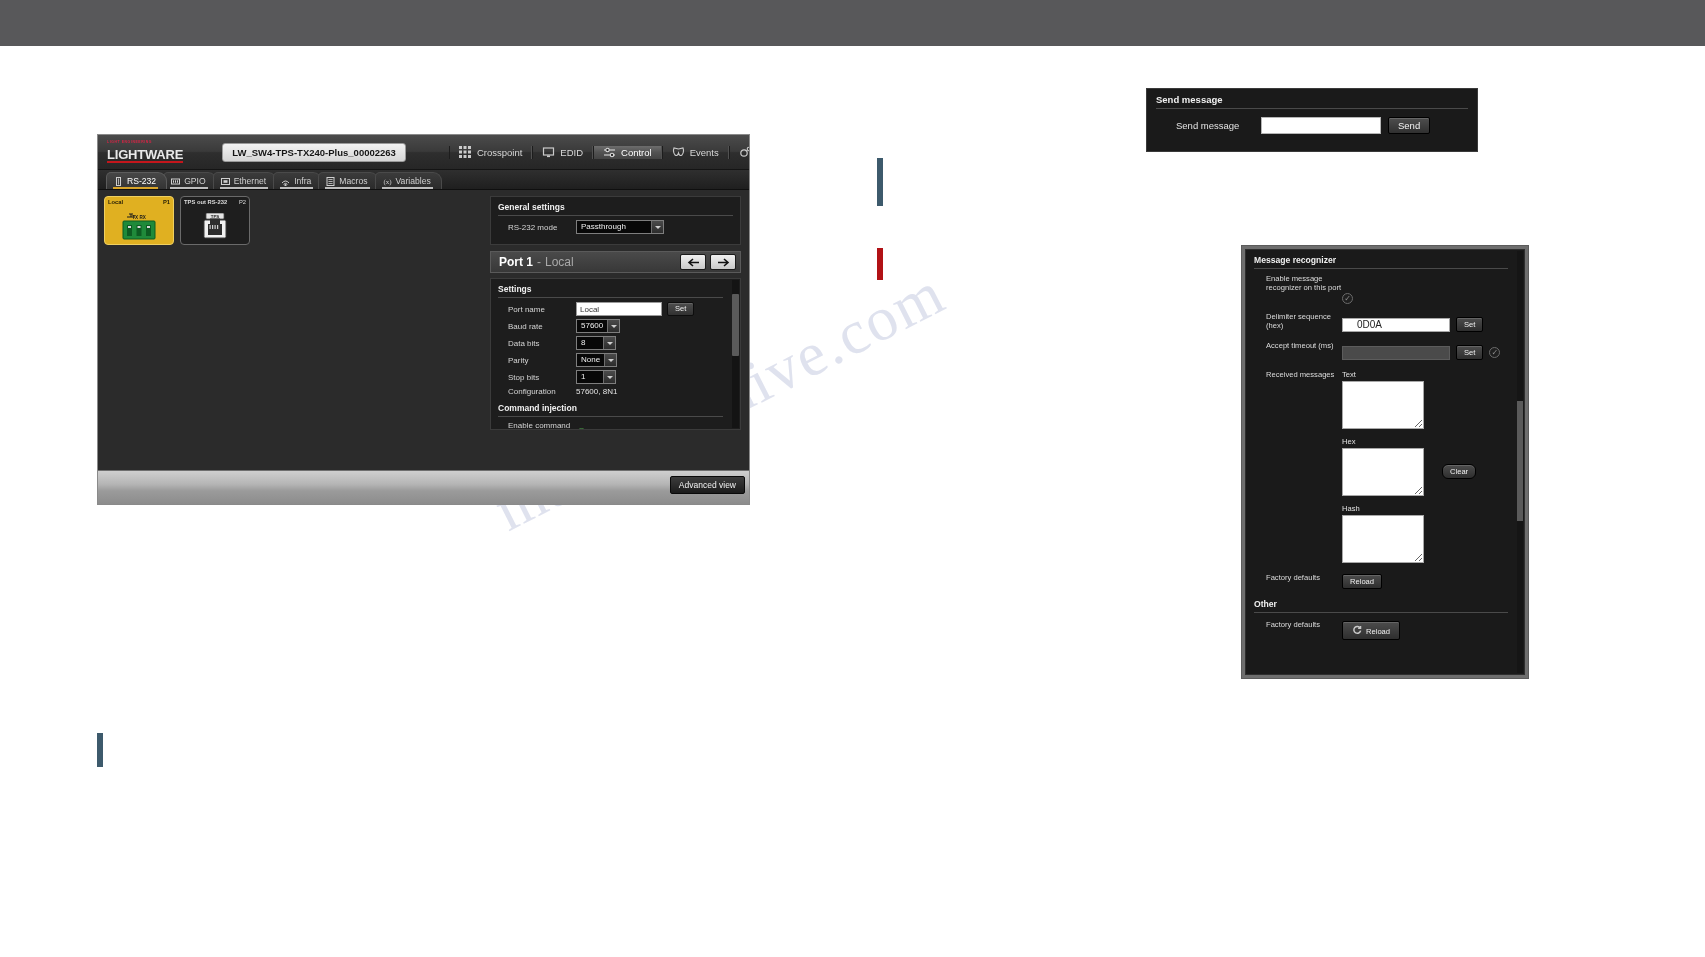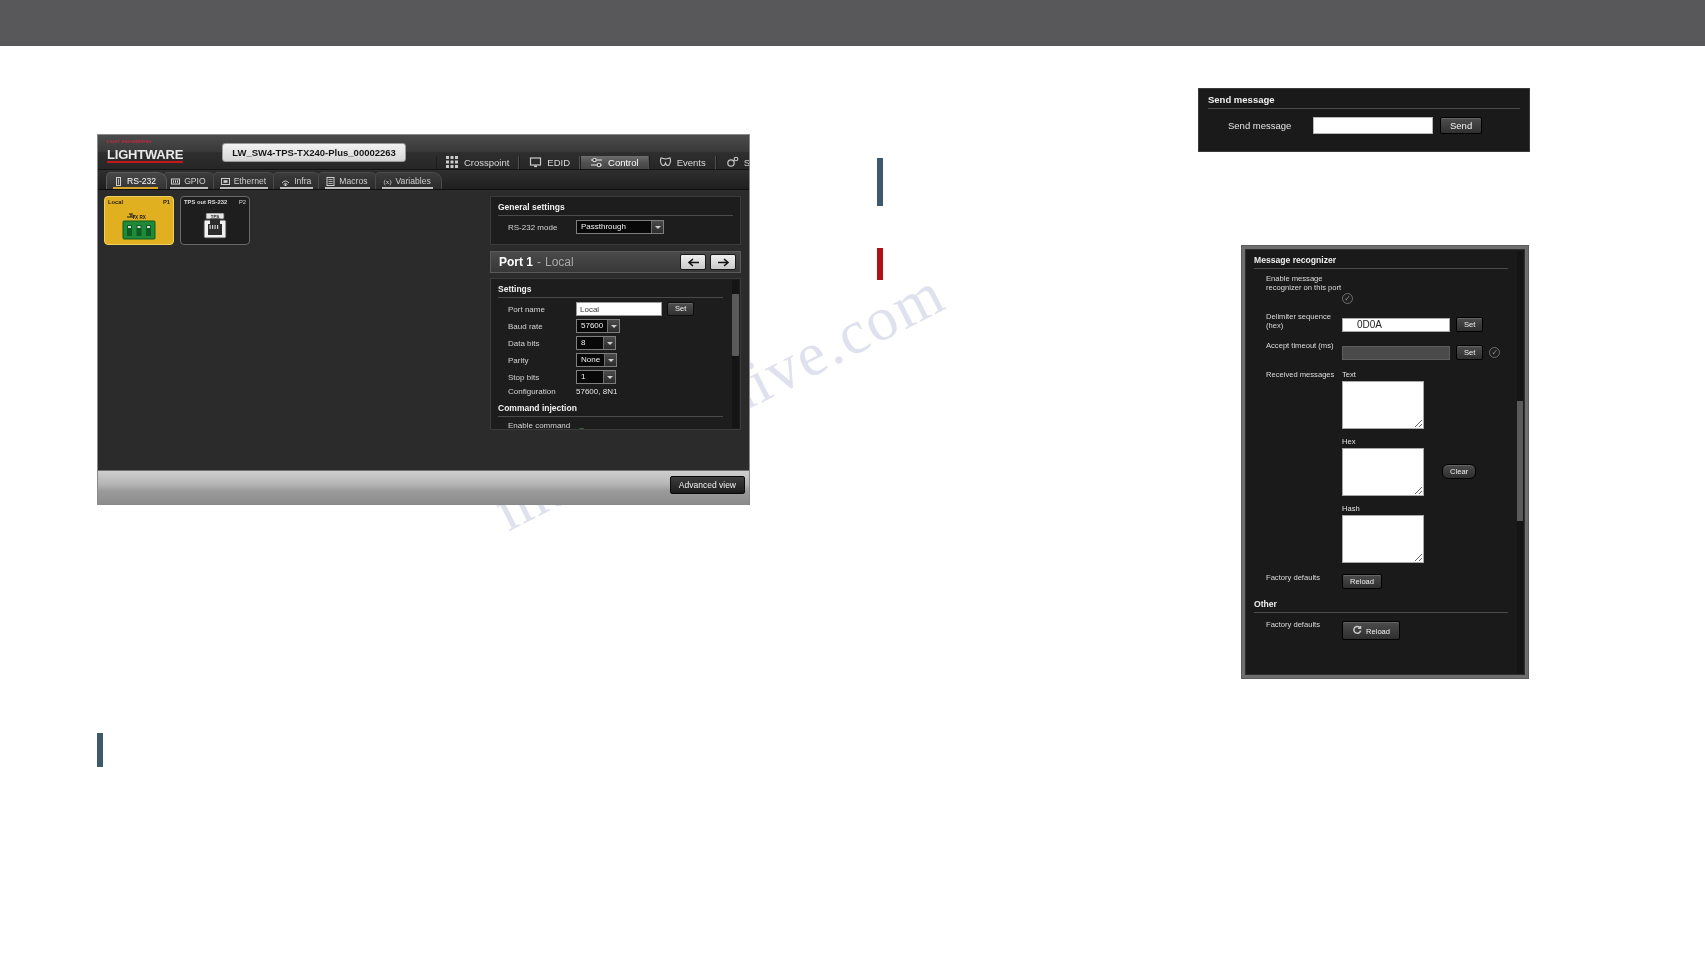--- a/index.html
+++ b/index.html
@@ -63,21 +63,21 @@
     font-size: 13px; font-weight: bold; letter-spacing: -0.2px;
     border-bottom: 2px solid #c4161c; padding-bottom: 0px; display:inline-block;
   }
   .dev-name {
     margin-left: 10px;
     background: linear-gradient(180deg,#f2f2f2,#d6d6d6);
     border: 1px solid #9a9a9a; border-radius: 3px;
     color: #151515; font-size: 9.5px; font-weight: bold;
     padding: 3px 9px; white-space: nowrap;
   }
-  .hdr-menu { margin-left: 1px; display: flex; height: 100%; align-items: flex-end; }
+  .hdr-menu { margin-left: 14px; display: flex; height: 100%; align-items: center; }
   .hdr-item {
     display: flex; align-items: center; gap: 5px;
     padding: 0 9px; color: #d9d9d9; font-size: 9.5px;
     border-left: 1px solid #1d1d1d; border-right: 1px solid #515151;
   }
   .hdr-item.active {
     background: linear-gradient(180deg,#6d6d6d 0%,#525252 50%,#444 100%);
     color: #fff;
   }
   .hdr-ico { width: 13px; height: 13px; display:inline-block; opacity:.92; }
@@ -220,21 +220,21 @@
   .adv-btn {
     position: absolute; right: 4px; top: 5px;
     background: linear-gradient(180deg,#3c3c3c,#1c1c1c);
     border: 1px solid #0a0a0a; border-radius: 2px;
     color: #f2f2f2; font-size: 8.5px;
     padding: 3px 8px;
   }
 
   
   #send-panel {
-    position: absolute; left: 1198px; top: 88px;
+    position: absolute; left: 1146px; top: 88px;
     width: 332px; height: 64px;
     background: #1a1a1a; border: 1px solid #3a3a3a;
     padding: 5px 9px;
   }
   #send-panel .panel-title { font-size: 9.5px; }
   .send-row { display: flex; align-items: center; margin-top: 8px; }
   .send-row .lbl { font-size: 9.5px; color: #e3e3e3; width: 105px; padding-left: 20px; }
   .send-input {
     width: 120px; height: 17px; background: #fff;
     border: 1px solid #b5b5b5;

